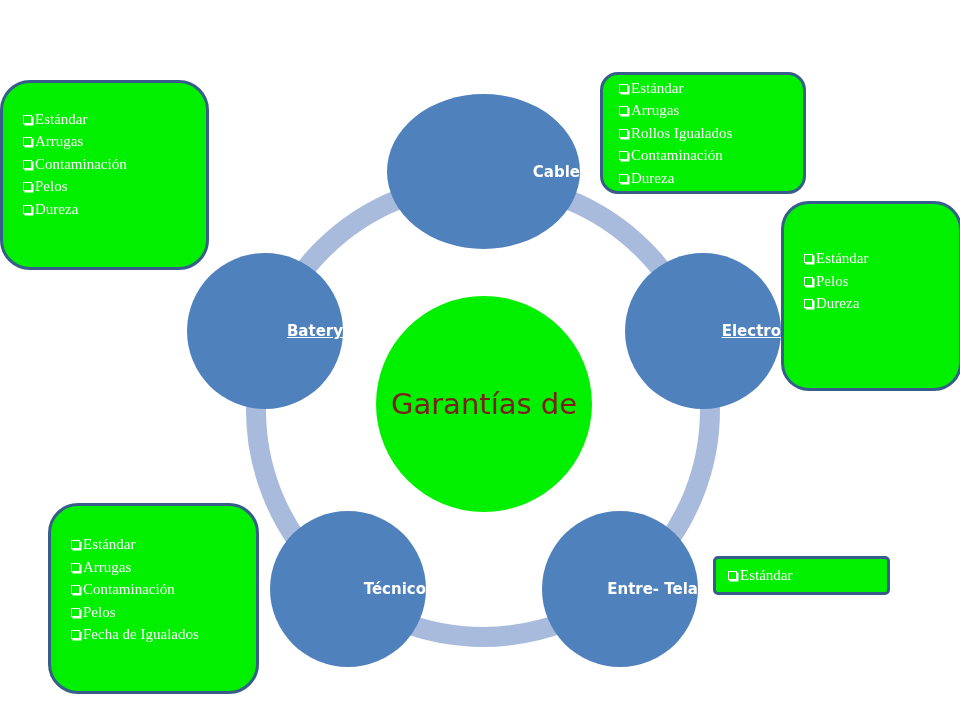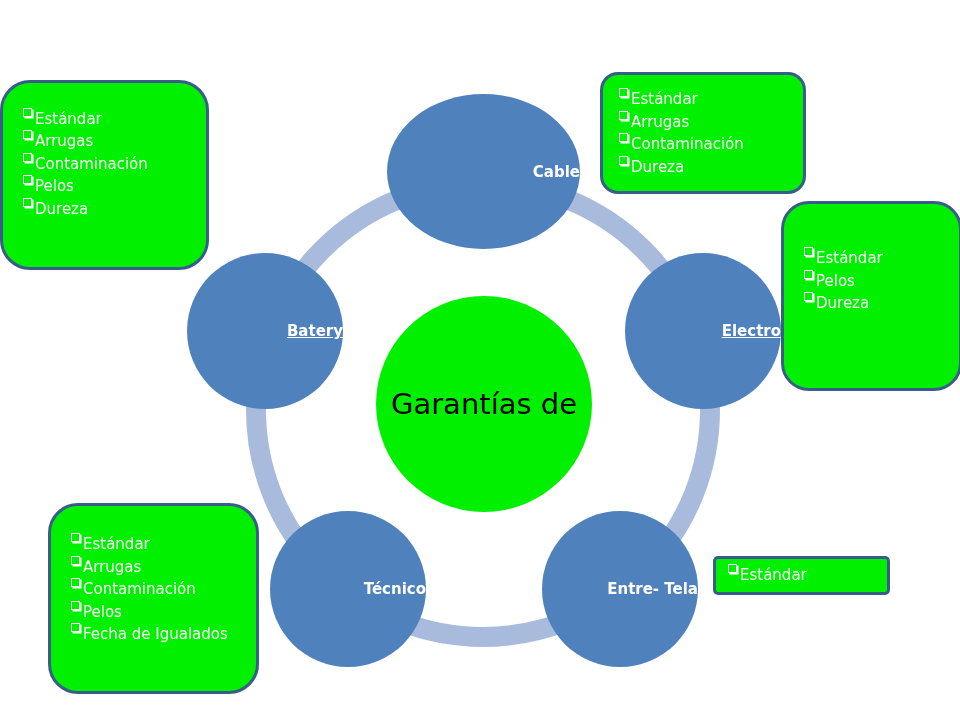--- a/index.html
+++ b/index.html
@@ -3,26 +3,26 @@
 <meta charset="utf-8">
 <style>
   html, body { margin:0; padding:0; }
   body { width:960px; height:720px; background:#ffffff; position:relative; overflow:hidden;
          font-family:"Liberation Sans", sans-serif; }
   svg.ring { position:absolute; left:0; top:0; }
   .node { position:absolute; background:#4f81bd; border-radius:50%; display:flex;
           align-items:center; justify-content:flex-end; color:#ffffff; font-weight:bold;
           font-size:15px; font-family:"DejaVu Sans", sans-serif; }
   .center { position:absolute; background:#00f000; border-radius:50%; display:flex;
-            align-items:center; justify-content:center; text-align:center; color:#000000;
+            align-items:center; justify-content:center; text-align:center; color:#7f1d1d;
             font-size:29px; line-height:38px; font-family:"DejaVu Sans", sans-serif; }
   .box { position:absolute; background:#00f000; border:3px solid #385d8a; box-sizing:border-box;
          display:flex; flex-direction:column; justify-content:center; color:#ffffff;
          font-size:15px; line-height:22.5px; font-family:"DejaVu Sans", sans-serif; }
-  .box .item { display:flex; align-items:flex-start; white-space:nowrap; }
+  .box .item { display:flex; align-items:center; white-space:nowrap;font-family:Liberation Serif, serif; }
   .chk { display:inline-block; width:9px; height:9px; border:1.5px solid #ffffff; margin-right:3px;
          box-shadow:1.5px 1.5px 0 #ffffff; box-sizing:border-box; }
 </style>
 </head>
 <body>
 
 <svg class="ring" width="960" height="720">
   <circle cx="483" cy="410" r="227" fill="none" stroke="#a9bbdc" stroke-width="20"></circle>
 </svg>
 
@@ -75,20 +75,24 @@
   <div class="item">
       <span class="chk"></span>
       <span>Estándar</span>
     </div>
   <div class="item">
       <span class="chk"></span>
       <span>Arrugas</span>
     </div>
   <div class="item">
       <span class="chk"></span>
+      <span>Rollos Igualados</span>
+    </div>
+  <div class="item">
+      <span class="chk"></span>
       <span>Contaminación</span>
     </div>
   <div class="item">
       <span class="chk"></span>
       <span>Dureza</span>
     </div>
 </div>
 
 <div class="box" style="left:781px; top:201px; width:181px; height:190px; border-radius:28px; padding-left:20px; padding-bottom:30px;">
   <div class="item">

